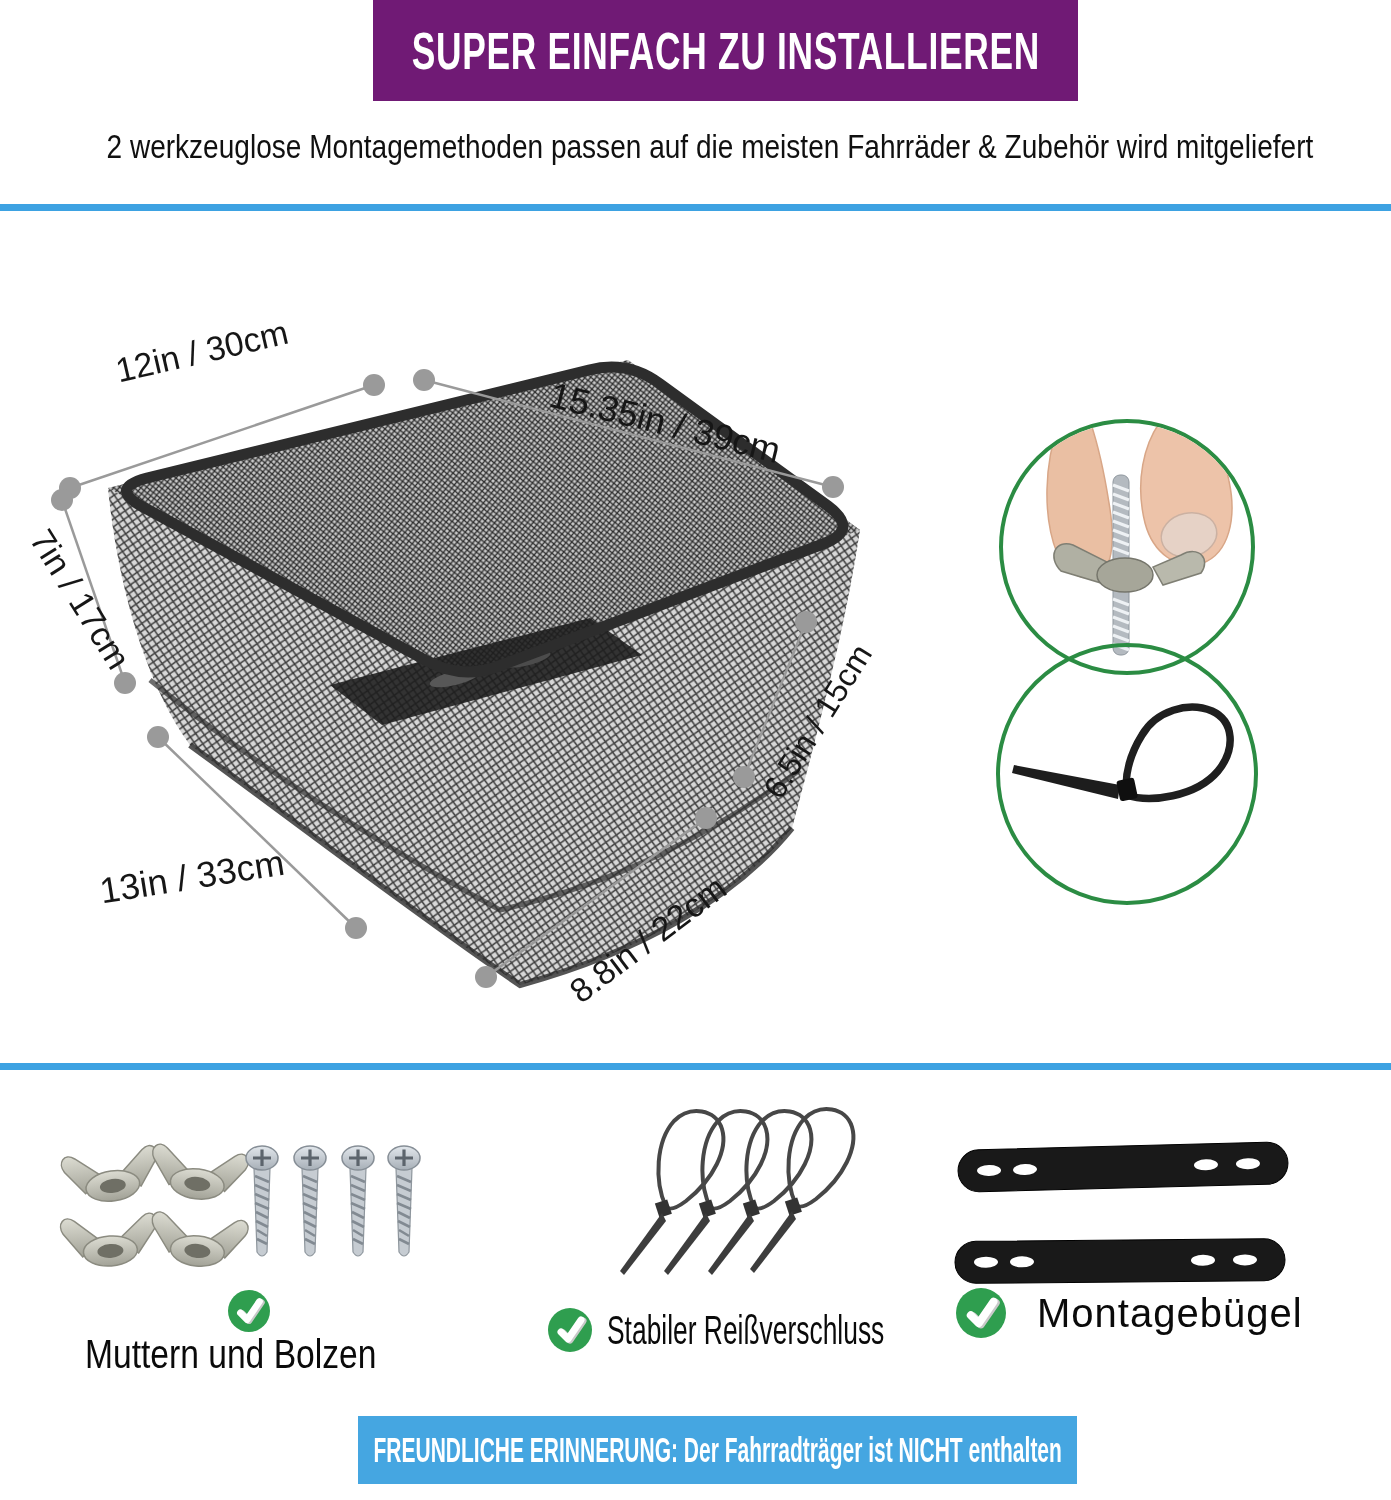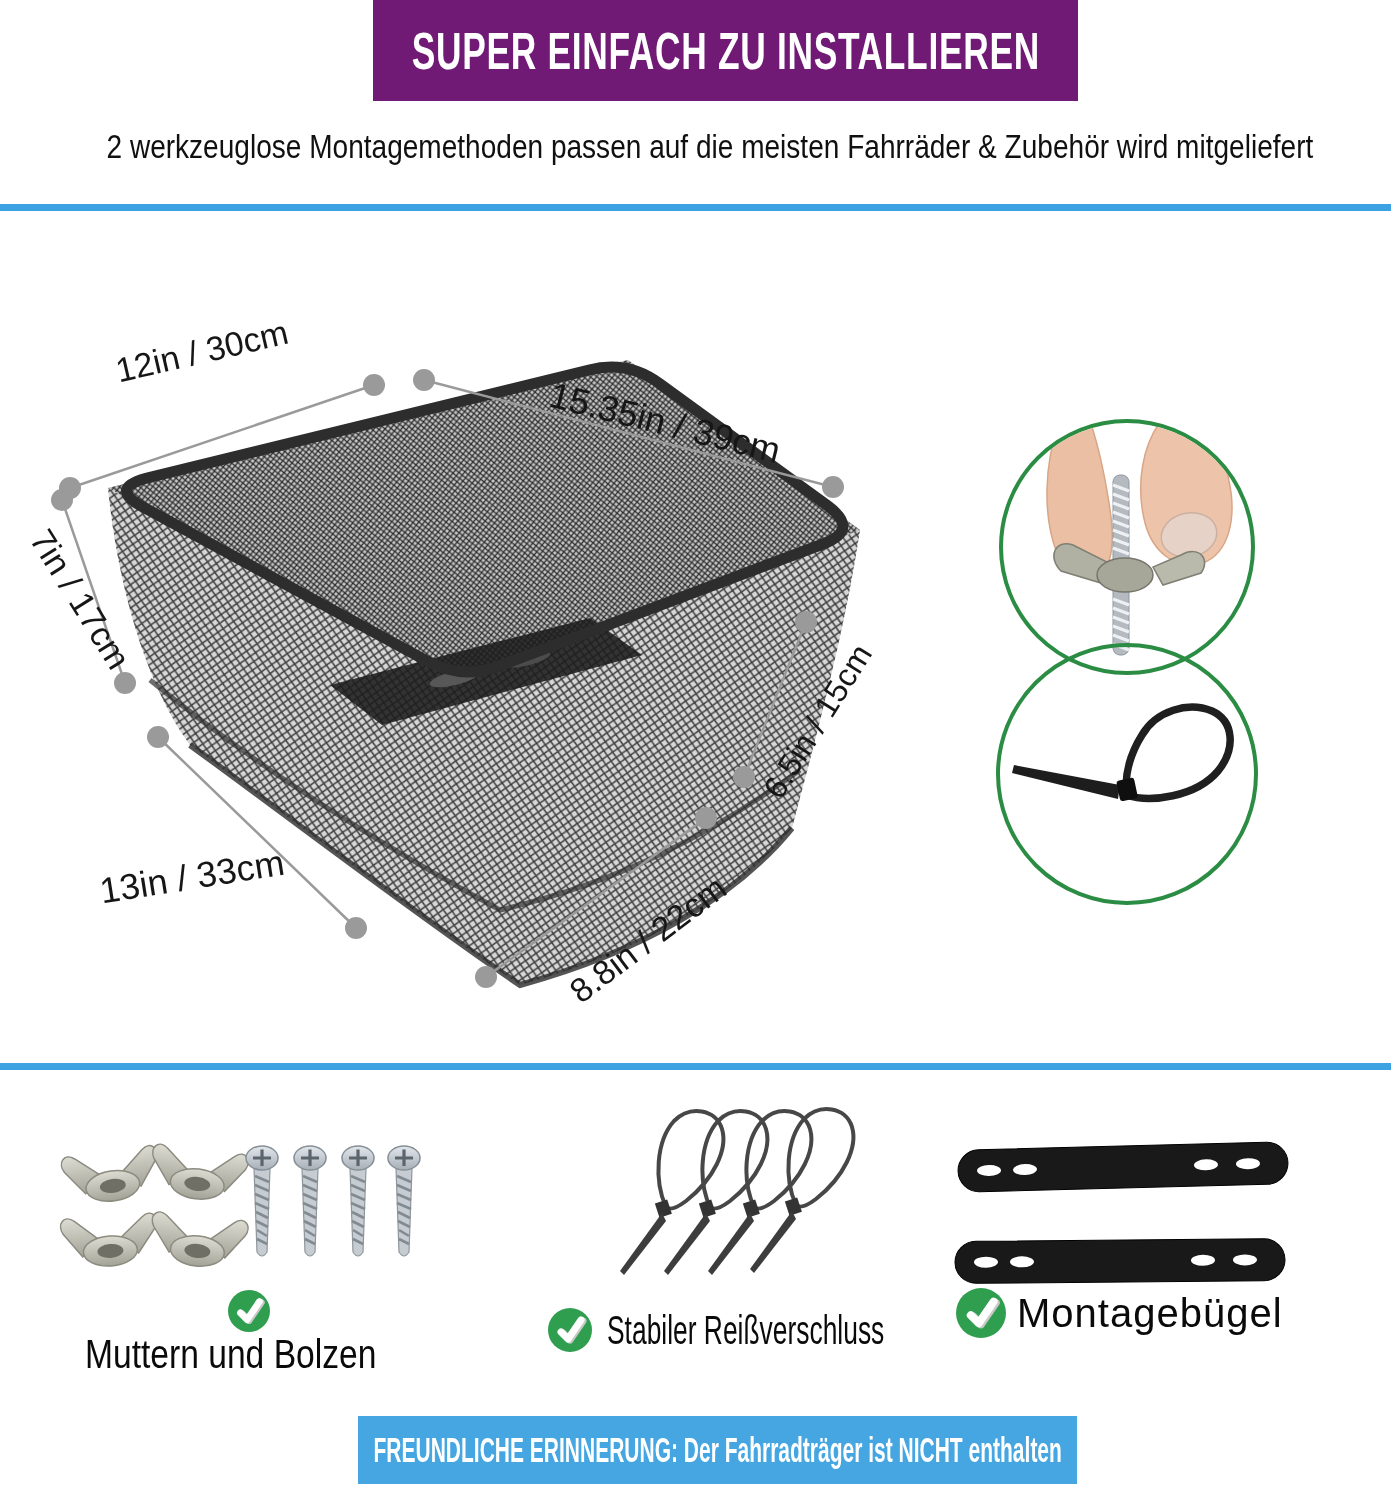--- a/index.html
+++ b/index.html
@@ -37,21 +37,21 @@
   .inset{border-radius:50%;border:4px solid #2b8c43;overflow:hidden;background:transparent;}
   .inset.c1{left:999px;top:419px;width:248px;height:248px;}
   .inset.c2{left:996px;top:643px;width:254px;height:254px;}
 
   
   .part-label{display:flex;align-items:center;height:50px;}
   .part-label .check{flex:none;}
   .part-label .txt{font-size:40px;color:#0a0a0a;white-space:nowrap;transform-origin:left center;}
   .pl1{left:66px;top:1290px;flex-direction:column;}  .pl1 .txt{margin-left:19px;transform:scaleX(0.84);}
   .pl2{left:548px;top:1290px;margin-top:15px;} .pl2 .txt{margin-left:15px;transform:scaleX(0.66);}
-  .pl3{left:956px;top:1288px;} .pl3 .txt{margin-left:11px;letter-spacing:1px;}
+  .pl3{left:956px;top:1288px;} .pl3 .txt{margin-left:31px;letter-spacing:1px;}
 </style>
 </head>
 <body>
 
 <div class="abs top-banner">
   <span>SUPER EINFACH ZU INSTALLIEREN</span>
 </div>
 <div class="abs subtitle">
   <span>2 werkzeuglose Montagemethoden passen auf die meisten Fahrräder &amp; Zubehör wird mitgeliefert</span>
 </div>

